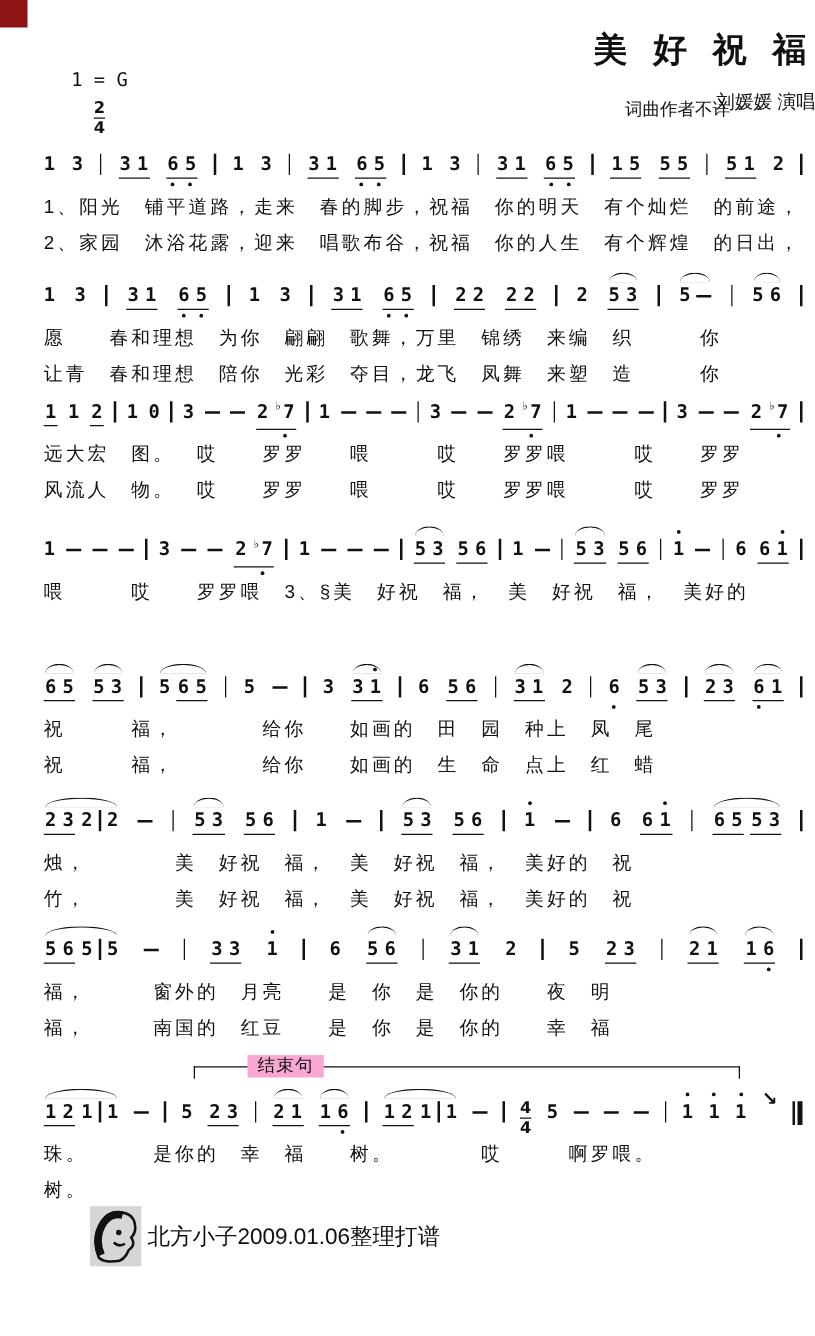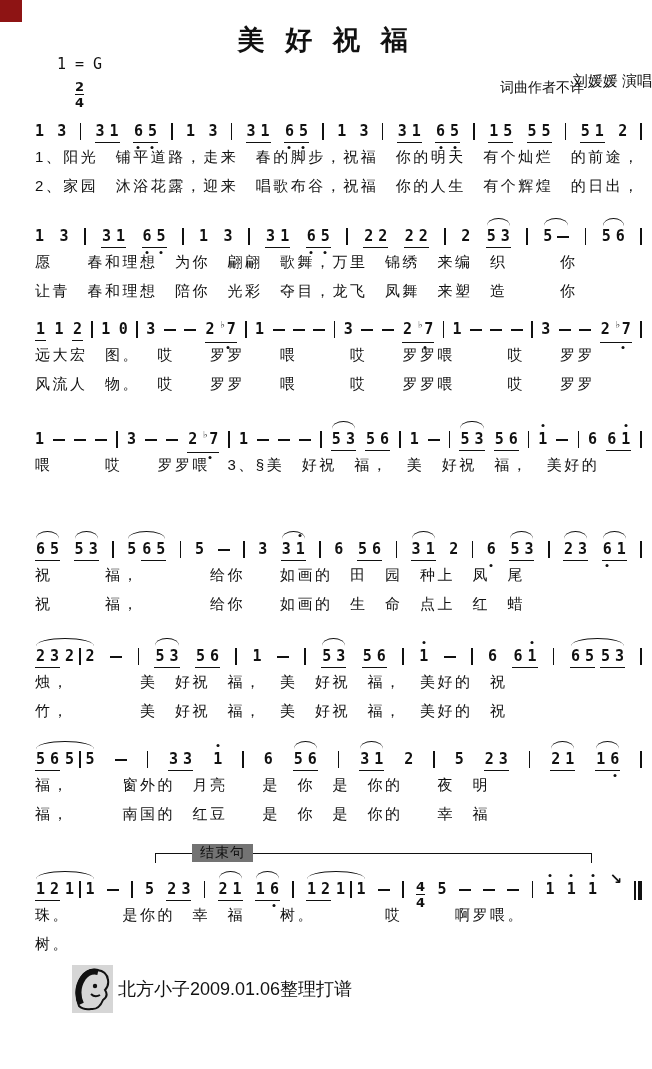--- a/index.html
+++ b/index.html
@@ -1,19 +1,19 @@
 <!DOCTYPE html>
 <html><head>
 <meta charset="utf-8">
 <style>
   html,body{margin:0;padding:0;background:#fff;}
   #page{position:relative;width:652px;height:1069px;background:#ffffff;overflow:hidden;
         font-family:"Liberation Sans",sans-serif;color:#111;}
   .corner{position:absolute;left:0;top:0;width:22px;height:22px;background:#8e1414;}
-  .title{position:absolute;top:22px;left:0;width:100%;text-align:center;
+  .title{position:absolute;top:22px;left:0;width:100%;text-align:right;
          font-size:27px;font-weight:bold;letter-spacing:7px;font-family:"Liberation Serif",serif;}
   .keysig{position:absolute;left:57px;top:55px;display:flex;align-items:center;gap:7px;
           font-size:15px;font-family:"DejaVu Sans Mono",monospace;flex-direction:column;}
   .singer{position:absolute;top:72px;left:0;width:100%;text-align:right;font-size:15px;}
   .credit{position:absolute;top:79px;left:500px;font-size:14px;}
 
   .tsig{display:inline-flex;flex-direction:column;align-items:center;font-weight:bold;
         font-size:13px;line-height:1;font-family:"DejaVu Sans",sans-serif;}
   .tsig .den{border-top:1.4px solid #111;padding-top:1px;margin-top:1px;}
 
@@ -34,26 +34,26 @@
   .grp.ul{border-bottom:1.5px solid #111;padding:0 1px 2px;}
   .grp.arc::before{content:"";position:absolute;top:-9px;left:1px;right:1px;height:7px;
     border-top:1.4px solid #111;border-radius:50% 50% 0 0/100% 100% 0 0;}
   .dash{display:inline-block;width:12px;height:1.5px;background:#111;margin-top:9px;}
   .barline{display:inline-block;width:1.5px;height:17px;background:#111;margin-top:1px;}
   .barline.final{width:auto;background:none;display:inline-flex;gap:2px;}
   .final i{display:block;height:19px;background:#111;}
   .final .thin{width:1.5px}.final .thick{width:4px}
   .arrowsym{font-size:15px;font-weight:bold;margin-top:-10px;font-family:"DejaVu Sans",sans-serif;}
 
-  .lyric{font-size:15px;letter-spacing:2.5px;white-space:pre;line-height:21px;}
+  .lyric{font-size:15px;letter-spacing:2.5px;white-space:pre;margin-top:9px;line-height:21px;}
   .lyric + .lyric{margin-top:8px;}
 
   .ending-bracket{position:absolute;left:155px;top:853px;width:435px;height:9px;
     border-top:1.5px solid #111;border-left:1.5px solid #111;border-right:1.5px solid #111;}
-  .ending-bracket .lbl{position:absolute;left:36px;top:-10px;background:#737373;
+  .ending-bracket .lbl{position:absolute;left:42px;top:-10px;background:#f9a8d4;
     padding:0 8px;font-size:14px;letter-spacing:1px;font-family:Liberation Mono, monospace;}
 
   .stamp{position:absolute;left:72px;top:965px;width:41px;height:48px;background:#d6d6d6;}
   .stamp svg{display:block;width:100%;height:100%;}
   .footer-credit{position:absolute;left:118px;top:977px;font-size:18px;}
 </style>
 </head>
 <body>
 
 <div id="page">

